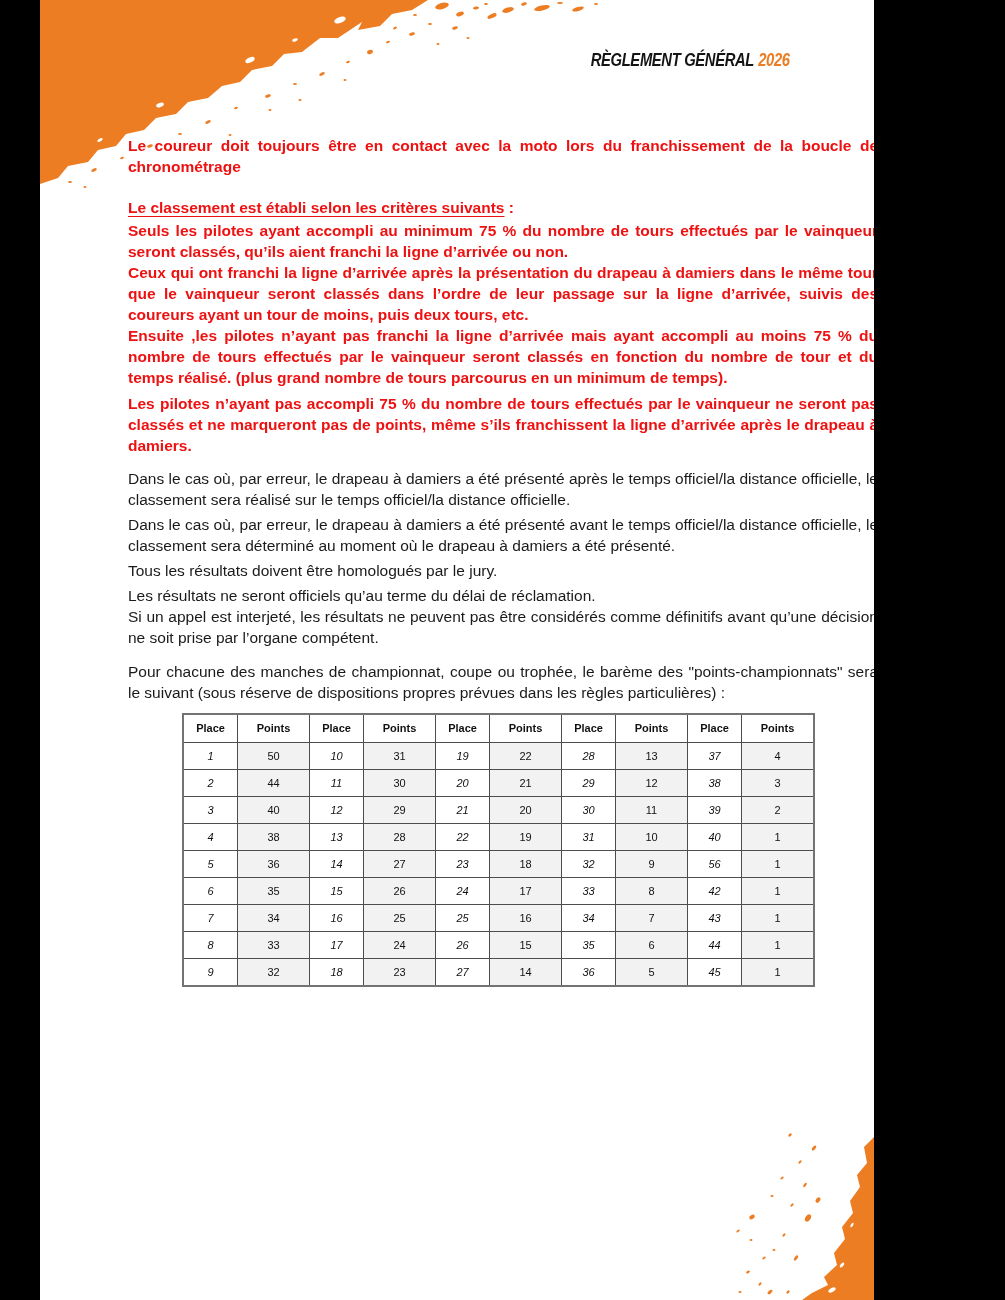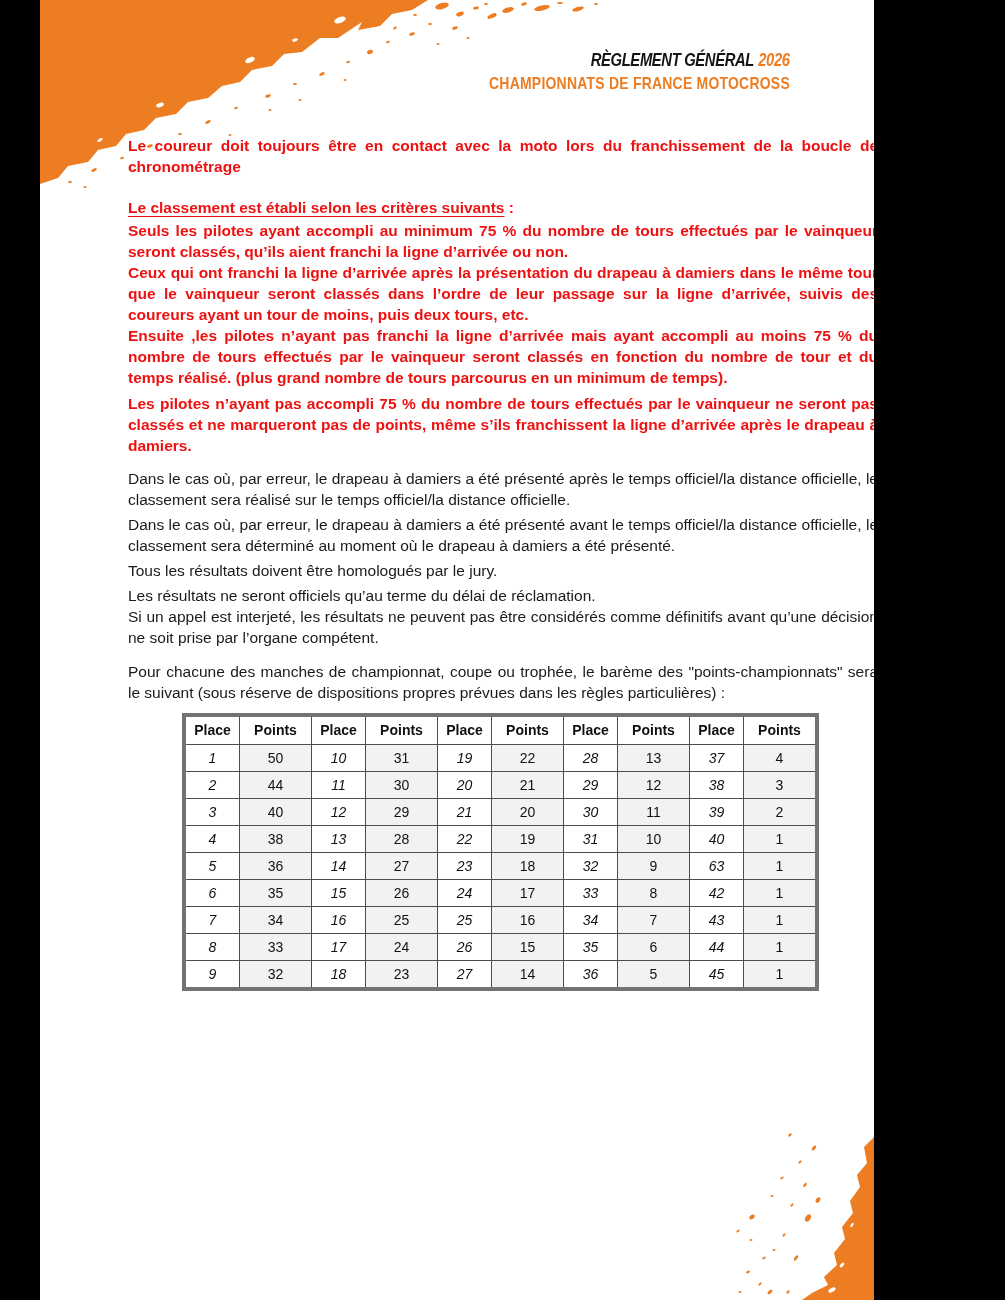--- a/index.html
+++ b/index.html
@@ -24,22 +24,22 @@
   .content{position:absolute;left:88px;top:135px;width:750px;font-size:15.5px;line-height:21px;color:#1a1a1a;}
   .content p{margin:0;text-align:justify;}
   .red{color:#EE1111;font-weight:bold;}
   .criteria-heading{margin-top:20px !important;text-align:right;}
   .criteria-heading .u{text-decoration:underline;text-underline-offset:3px;}
   .mt2{margin-top:2px !important;} .mt4{margin-top:4px !important;}
   .mt5{margin-top:5px !important;}
   .mt13{margin-top:13px !important;}
   .black-section{margin-top:12px;}
   
-  table.points{border-collapse:collapse;margin:10px 0 0 54px;font-size:14px;color:#111;
-    border:4px solid #737373;}
+  table.points{border-collapse:collapse;margin:10px 0 0 54px;font-size:11px;color:#111;
+    border:2px solid #737373;}
   table.points th,table.points td{border:1px solid #4d4d4d;text-align:center;padding:0;height:26px;}
   table.points th{font-weight:bold;background:#fff;height:27px;}
   th.place-col,td.place-cell{width:53px;}
   th.points-col,td.points-cell{width:71px;}
   td.place-cell{font-style:italic;background:#fff;}
   td.points-cell{background:#F2F2F2;}
   
   .doc-footer{position:absolute;left:120px;right:84px;top:1221px;display:flex;justify-content:space-between;
     font-size:14px;color:#222;}
 </style>
@@ -96,23 +96,20 @@
       <ellipse cx="210" cy="60" rx="5" ry="2.5" transform="rotate(-25 210 60)"></ellipse>
       <ellipse cx="120" cy="105" rx="4" ry="2" transform="rotate(-20 120 105)"></ellipse>
       <ellipse cx="60" cy="140" rx="3" ry="1.5" transform="rotate(-30 60 140)"></ellipse>
     </g>
   </svg>
 
   <div class="doc-header">
     <div class="doc-title">
       <span class="squeeze"><span>RÈGLEMENT GÉNÉRAL</span><span class="year">2026</span></span>
     </div>
-    <div class="doc-subtitle">
-      <span class="squeeze">CHAMPIONNATS DE FRANCE MOTOCROSS</span>
-    </div>
   </div>
 
   <div class="content">
     <p class="red">Le coureur doit toujours être en contact avec la moto lors du franchissement de la boucle de chronométrage</p>
 
     <p class="red criteria-heading"><span class="u">Le classement est établi selon les critères suivants</span><span> :</span></p>
 
     <p class="red mt2">Seuls les pilotes ayant accompli au minimum 75 % du nombre de tours effectués par le vainqueur seront classés, qu’ils aient franchi la ligne d’arrivée ou non.</p>
     <p class="red">Ceux qui ont franchi la ligne d’arrivée après la présentation du drapeau à damiers dans le même tour que le vainqueur seront classés dans l’ordre de leur passage sur la ligne d’arrivée, suivis des coureurs ayant un tour de moins, puis deux tours, etc.</p>
     <p class="red">Ensuite ,les pilotes n’ayant pas franchi la ligne d’arrivée mais ayant accompli au moins 75 % du nombre de tours effectués par le vainqueur seront classés en fonction du nombre de tour et du temps réalisé. (plus grand nombre de tours parcourus en un minimum de temps).</p>
@@ -193,21 +190,21 @@
           </tr>
           <tr>
             <td class="place-cell">5</td>
             <td class="points-cell">36</td>
             <td class="place-cell">14</td>
             <td class="points-cell">27</td>
             <td class="place-cell">23</td>
             <td class="points-cell">18</td>
             <td class="place-cell">32</td>
             <td class="points-cell">9</td>
-            <td class="place-cell">63</td>
+            <td class="place-cell">56</td>
             <td class="points-cell">1</td>
           </tr>
           <tr>
             <td class="place-cell">6</td>
             <td class="points-cell">35</td>
             <td class="place-cell">15</td>
             <td class="points-cell">26</td>
             <td class="place-cell">24</td>
             <td class="points-cell">17</td>
             <td class="place-cell">33</td>

